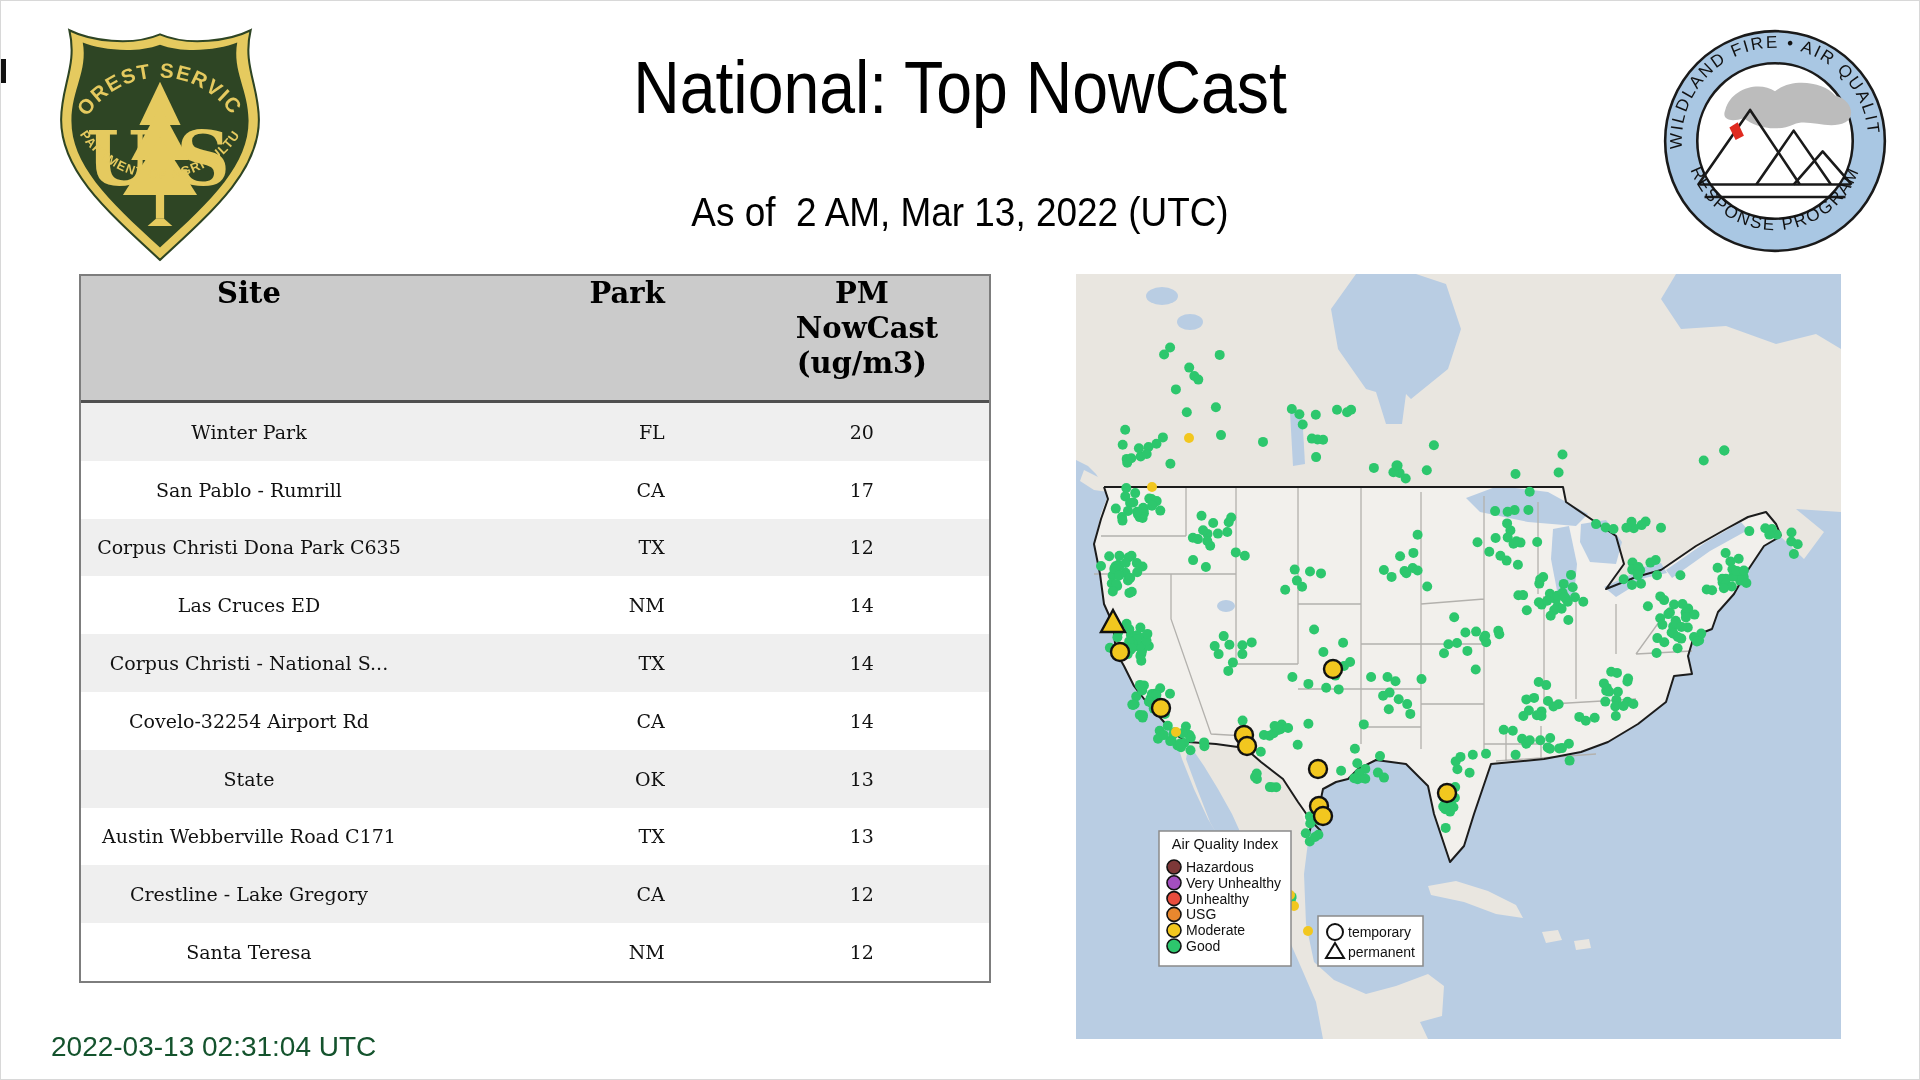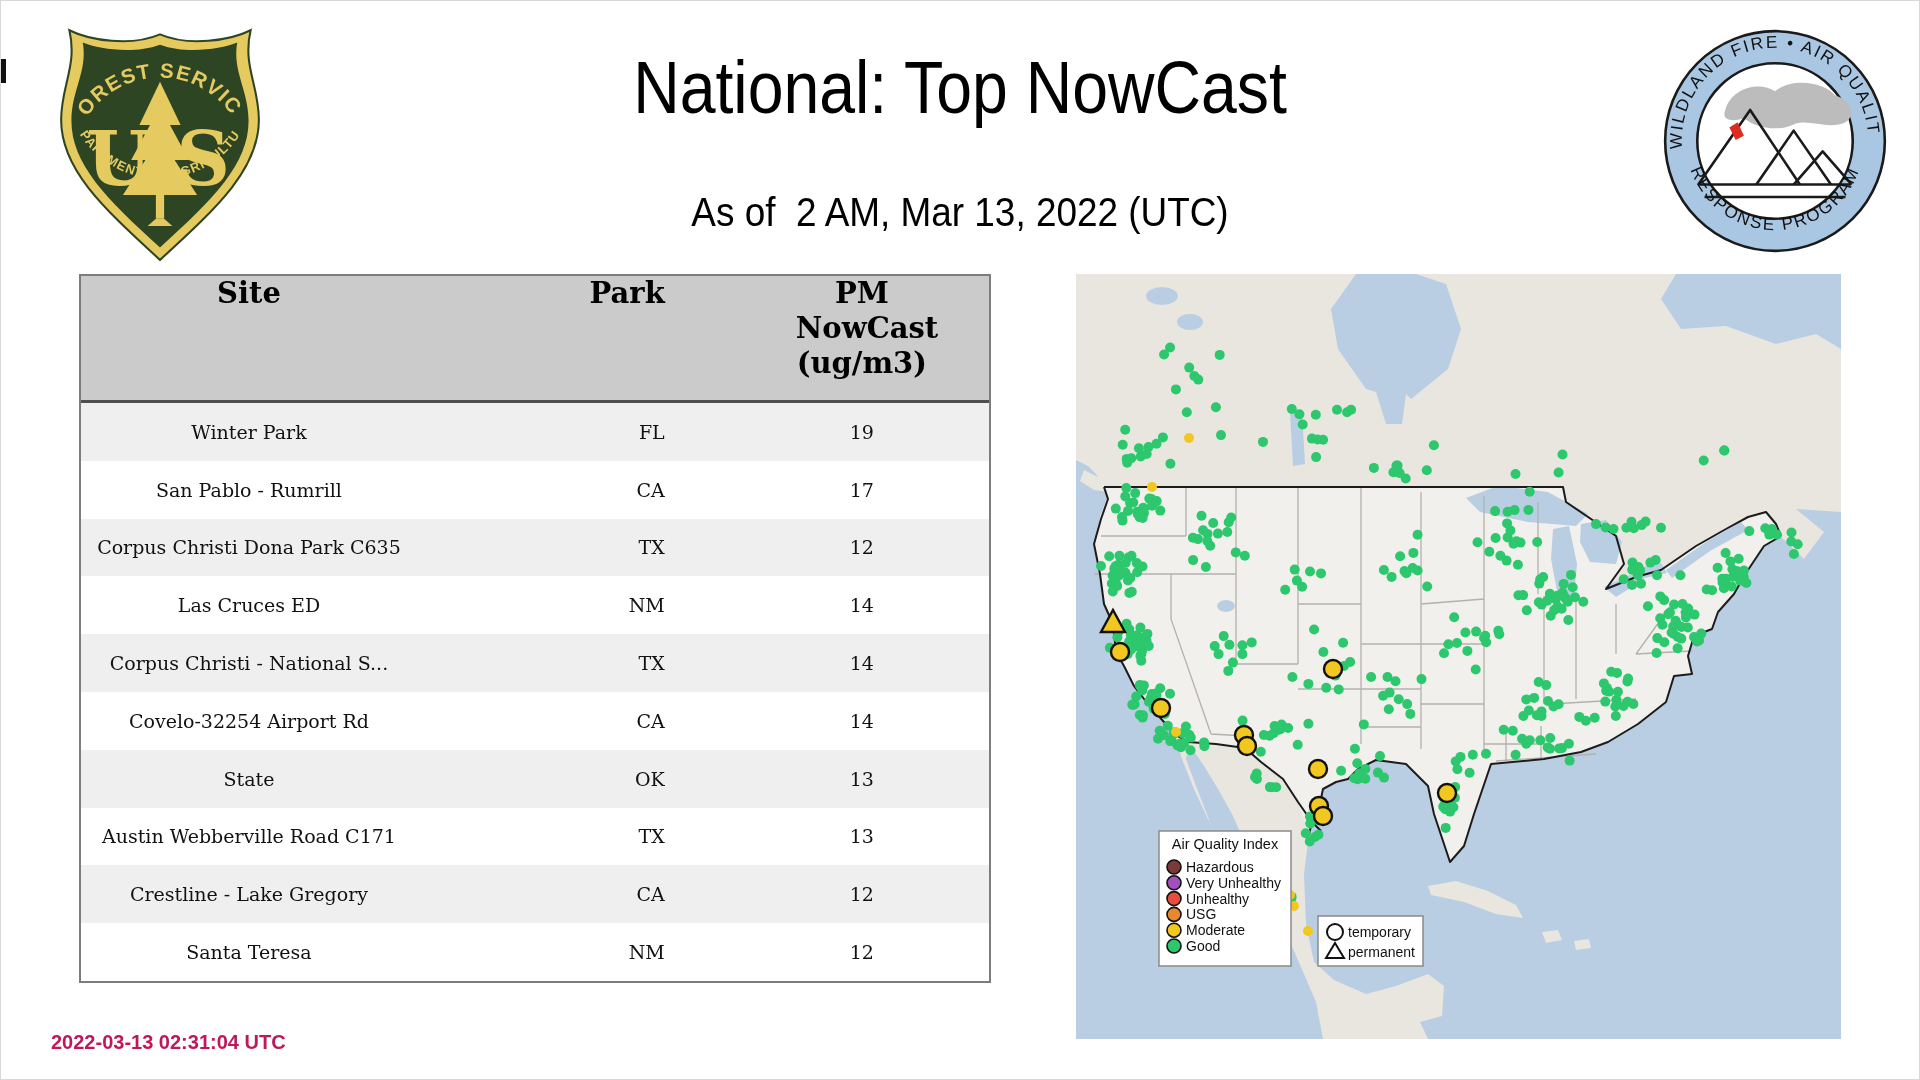--- a/index.html
+++ b/index.html
@@ -26,21 +26,21 @@
   .trow{display:grid;grid-template-columns:37% 35% 28%;height:57.8px;}
   .trow:nth-child(odd){background:#efefef;}
   .trow:nth-child(even){background:#ffffff;}
   .td{display:flex;align-items:center;justify-content:center;font-size:19px;color:#111;white-space:nowrap;}
   .td.state{justify-content:flex-end;padding-right:70px;}
 
   
   .mapbox{position:absolute;left:1075px;top:273px;width:765px;height:765px;}
 
   
-  .timestamp{position:absolute;left:50px;top:1030px;font-size:20px;color:#be185d;font-weight:bold;}
+  .timestamp{position:absolute;left:50px;top:1030px;font-size:28px;color:#14532d;}
 </style>
 </head>
 <body>
 
 <div class="slide">
 
   <div class="edge-mark"></div>
 
   <svg class="logo-usfs" viewBox="0 0 200 235">
     <defs>
@@ -100,21 +100,21 @@
       <div class="th">Site</div>
       <div class="th state">Park</div>
       <div class="th pm">
           <span>PM NowCast (ug/m3)</span>
         </div>
     </div>
     <div id="tbody">
         <div class="trow">
           <div class="td">Winter Park</div>
           <div class="td state">FL</div>
-          <div class="td">19</div>
+          <div class="td">20</div>
         </div>
         <div class="trow">
           <div class="td">San Pablo - Rumrill</div>
           <div class="td state">CA</div>
           <div class="td">17</div>
         </div>
         <div class="trow">
           <div class="td">Corpus Christi Dona Park C635</div>
           <div class="td state">TX</div>
           <div class="td">12</div>

